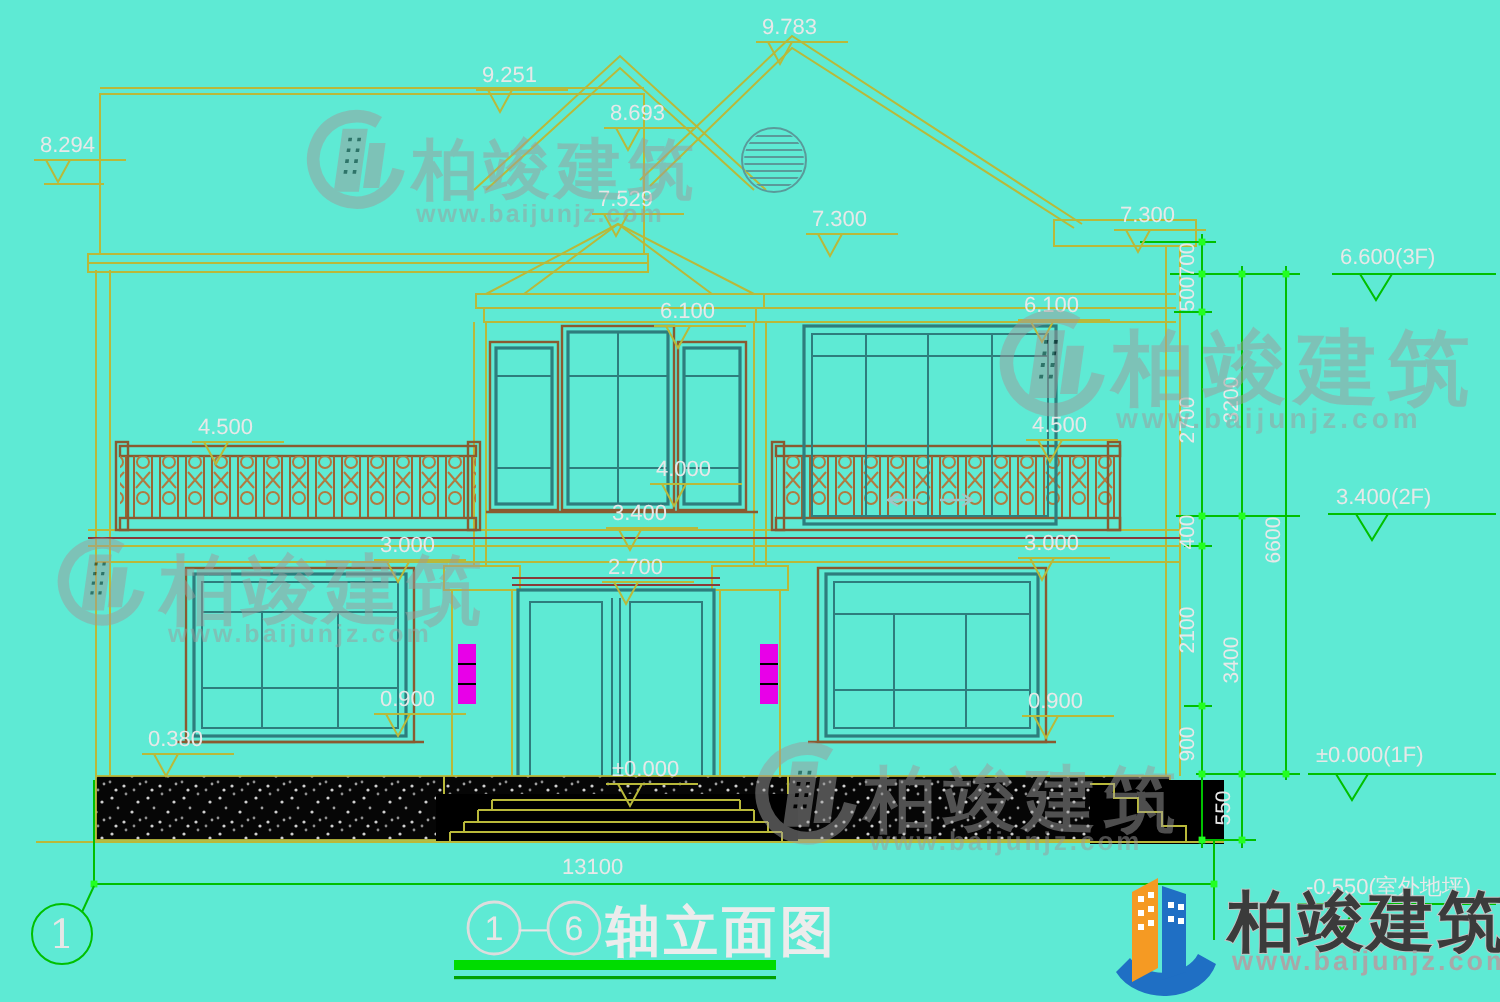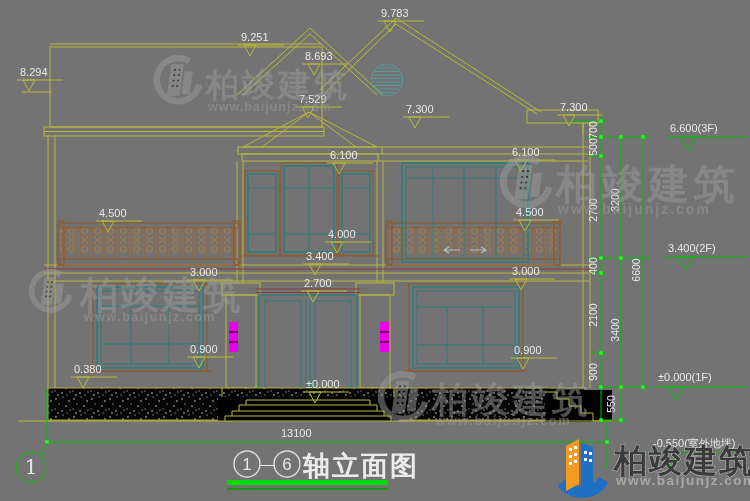--- a/index.html
+++ b/index.html
@@ -1,16 +1,16 @@
 <!DOCTYPE html>
 <html style="--line_yellow: #b9b93a; --line_green: #00c000; --tick_green: #22ff22; --window_teal: #2e7d7d; --trim_brown: #8a5a30; --railing_brown: #9a6535; --lamp_magenta: #e800e8; --watermark_gray: #9c9c9c; --logo_blue: #1f6fc4; --logo_orange: #f59a23; --title_green: #00dc00; --background: #000000;"><head>
 <meta charset="utf-8">
 <style>
   html,body{margin:0;padding:0;background:#000;}
-  .stage{position:relative;width:750px;height:501px;background:#737373;overflow:hidden;}
+  .stage{position:relative;width:750px;height:501px;background:#5eead4;overflow:hidden;}
   svg text{font-family:"Liberation Sans","DejaVu Sans",sans-serif;}
   .dimtxt{fill:#e8e8e8;font-size:11px;}
   .chaintxt{fill:#e8e8e8;font-size:10.5px;text-anchor:middle;}
   .ly{stroke:var(--line_yellow);fill:none;stroke-width:1;}
   .lg{stroke:var(--line_green);fill:none;stroke-width:1;}
   .lbr{stroke:var(--trim_brown);fill:none;stroke-width:1.2;}
   .lmar{stroke:#8a3a3a;fill:none;stroke-width:1;}
   .lteal{stroke:var(--window_teal);fill:none;stroke-width:1.6;}
   .ltealthin{stroke:var(--window_teal);fill:none;stroke-width:1;}
   .lvent{stroke:#5a9a9a;fill:none;stroke-width:1;}

